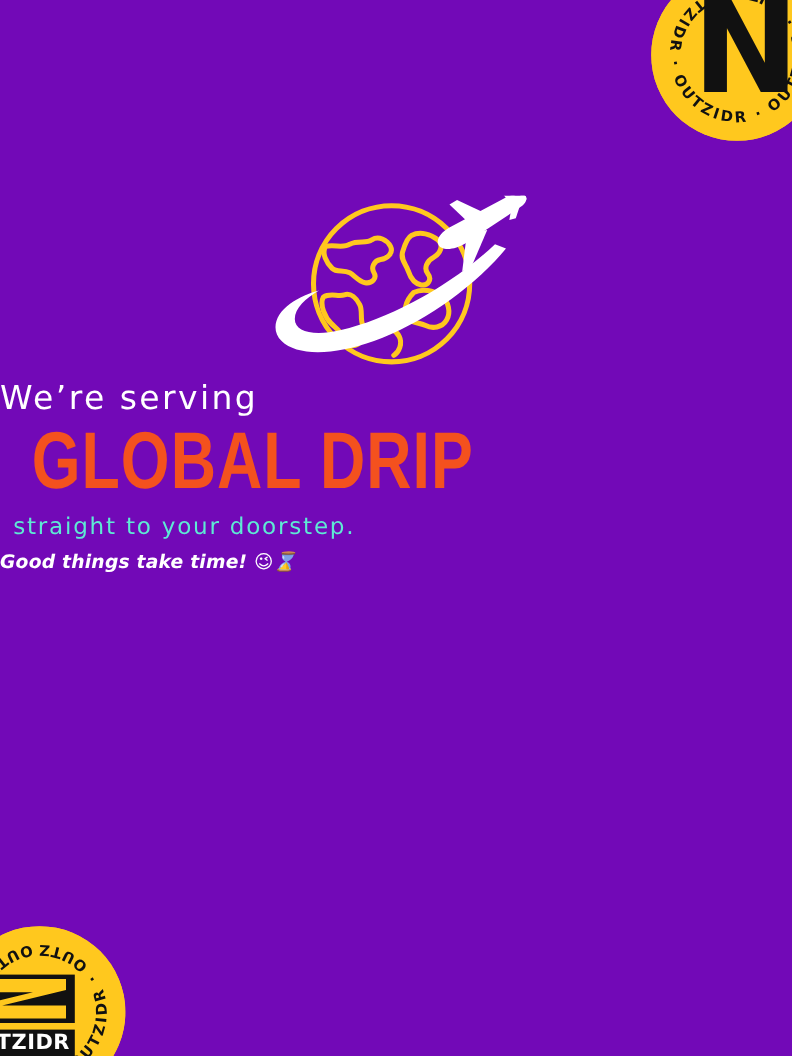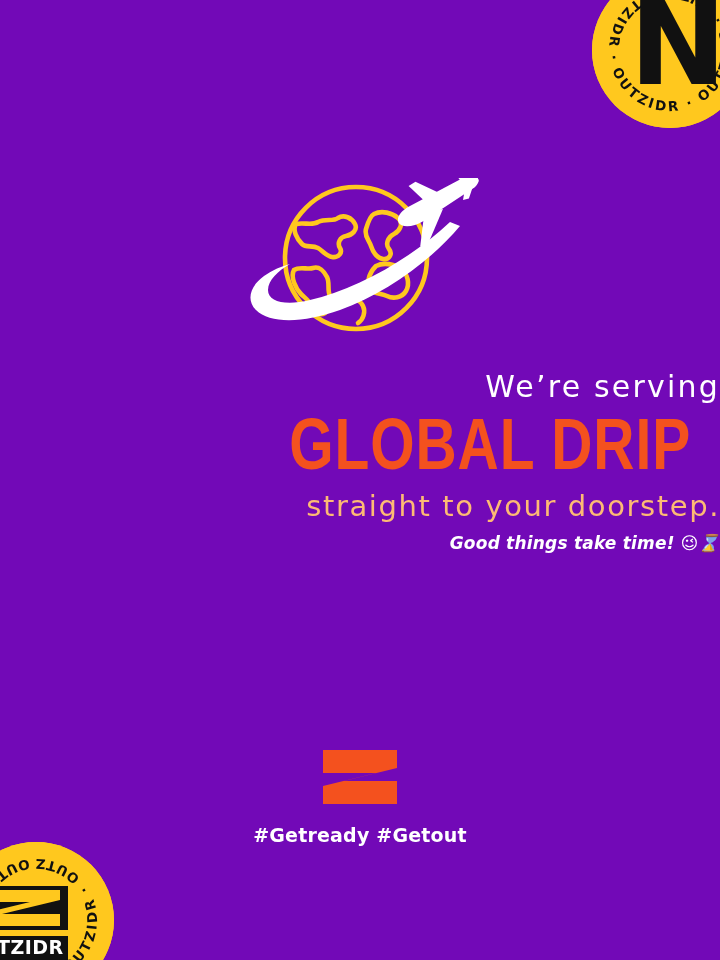--- a/index.html
+++ b/index.html
@@ -53,22 +53,22 @@
     width: 252px;
     height: 168px;
   }
   .hero-icon svg { display: block; width: 100%; height: 100%; }
 
   
   .copy {
     position: absolute;
     left: 0;
     right: 0;
-    top: 371px;
-    text-align: right;
+    top: 347px;
+    text-align: left;
   }
   .line-serving {
     color: #FFFFFF;
     font-size: 30px;
     font-weight: 400;
     letter-spacing: 2.2px;
     line-height: 1.05;
     margin: 0;
     font-family: "DejaVu Sans", sans-serif;
   }
@@ -78,47 +78,46 @@
     font-weight: 800;
     letter-spacing: 1px;
     line-height: 1.0;
     margin: 10px 0 4px 0;
     font-family: "Liberation Sans Narrow", "Liberation Sans", sans-serif;
     transform: scaleX(0.92) scaleY(1.18);
     transform-origin: center center;
     white-space: nowrap;
   }
   .line-doorstep {
-    color: #fdba74;
-    font-size: 29px;
+    color: #5eead4;
+    font-size: 21px;
     font-weight: 400;
     letter-spacing: 1.6px;
     line-height: 1.05;
-    margin: 16px 0 0 0;
+    margin: 16px 0 0 12px;
     font-family: "DejaVu Sans", sans-serif;
   }
   .line-delivery {
     color: #FFC81E;
     font-size: 29px;
     font-weight: 700;
     letter-spacing: 0.4px;
     line-height: 1.05;
     margin: 48px 0 0 0;
     font-family: "DejaVu Sans", sans-serif;
   }
   .line-goodthings {
     color: #FFFFFF;
     font-size: 17px;
     font-weight: 700;
     font-style: italic;
     letter-spacing: 0.2px;
     line-height: 1.05;
     margin: 14px 0 0 0;
     font-family: "DejaVu Sans", sans-serif;
-    padding-left: 36px;
   }
 
   
   .footer {
     position: absolute;
     left: 0;
     right: 0;
     top: 748px;
     text-align: center;
   }
@@ -185,28 +184,20 @@
     </svg>
   </div>
 
   <div class="copy">
     <p class="line-serving">We’re serving</p>
     <p class="line-global">GLOBAL DRIP</p>
     <p class="line-doorstep">straight to your doorstep.</p>
     <p class="line-goodthings">Good things take time! 😉⌛</p>
   </div>
 
-  <div class="footer">
-    <span class="zmark">
-      <svg viewBox="0 0 80 58" xmlns="http://www.w3.org/2000/svg">
-        <path d="M3 2 H77 V20 L24 33 H77 V56 H3 V38 L56 25 H3 Z" fill="#F4511E"></path>
-      </svg>
-    </span>
-    <p class="hashtags">#Getready #Getout</p>
-  </div>
 
   <div class="badge badge-tr">
     <svg viewBox="0 0 156 156" xmlns="http://www.w3.org/2000/svg">
       <defs>
         <path id="ringTR" d="M78,78 m0,-61 a61,61 0 1,0 0,122 a61,61 0 1,0 0,-122"></path>
       </defs>
       <circle cx="78" cy="78" r="78" fill="#FFC81E"></circle>
       <text font-family="DejaVu Sans, sans-serif" font-size="13.5" font-weight="700" fill="#111111" letter-spacing="2.6">
         <textPath href="#ringTR" startOffset="2%">OUTZIDR · OUTZIDR · OUTZIDR · OUTZIDR ·</textPath>
       </text>

